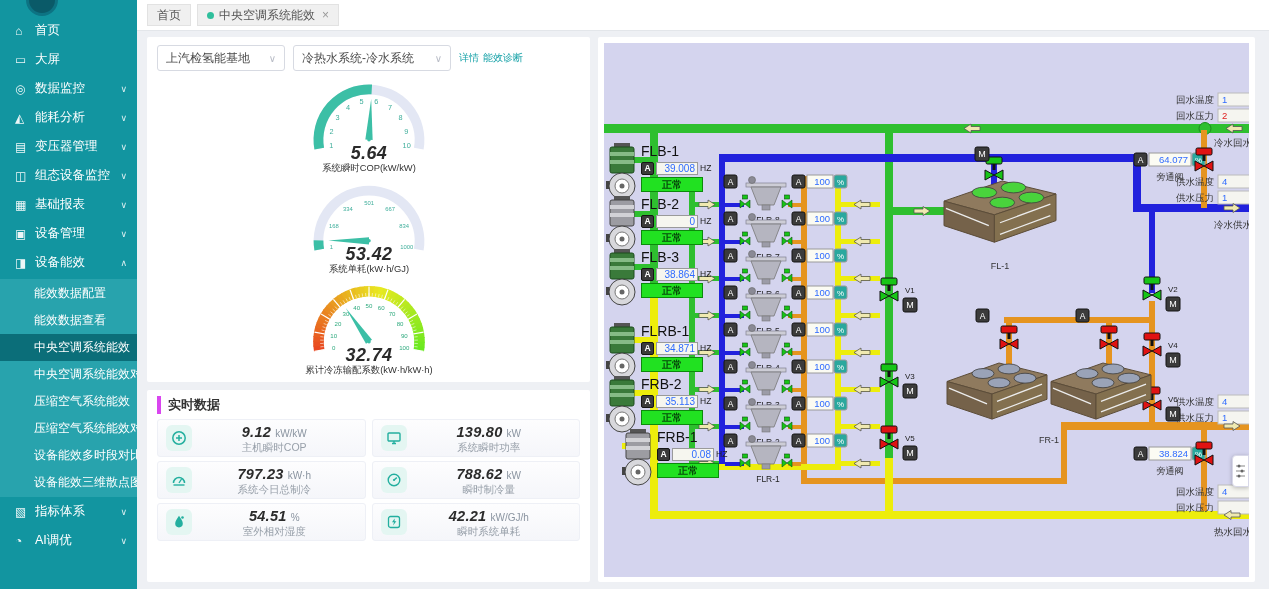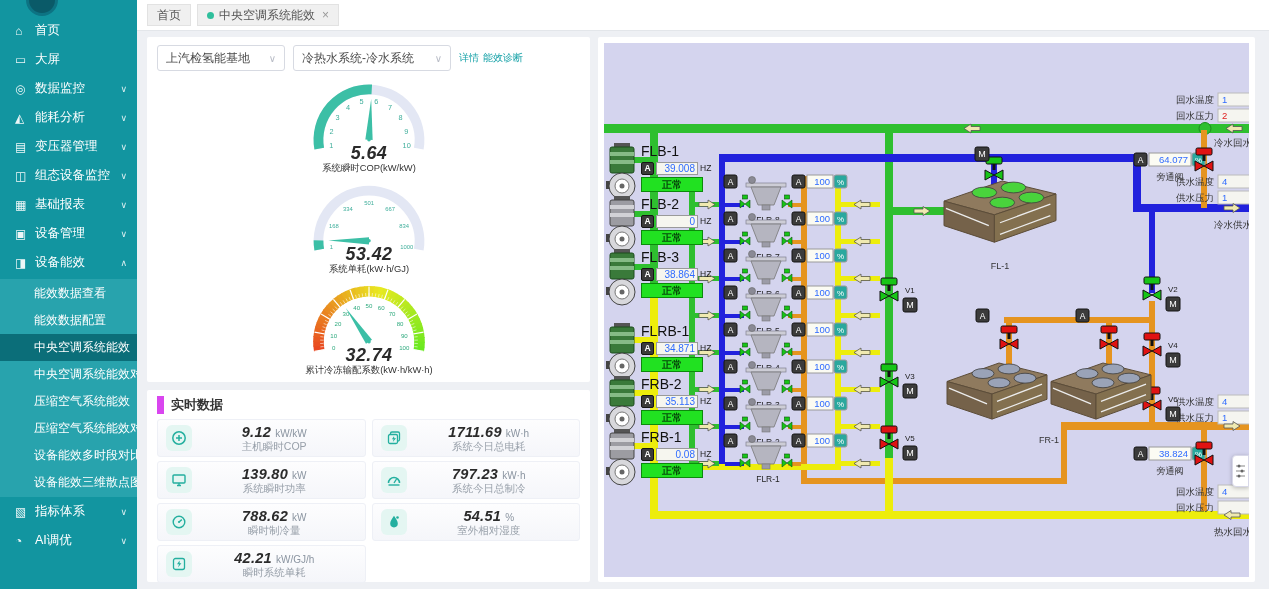--- a/index.html
+++ b/index.html
@@ -28,21 +28,21 @@
   .controls{display:flex;align-items:center;gap:8px;height:26px;margin-bottom:2px}
   .select{border:1px solid #d7dae2;border-radius:3px;height:26px;display:flex;align-items:center;justify-content:space-between;padding:0 8px;color:#4a4a4a;font-size:12px;background:#fff;box-sizing:border-box;cursor:pointer}
   .select.s1{width:128px}.select.s2{width:158px}
   .select .chev{color:#b8bcc6;font-size:10px;margin-left:6px}
   .lnk{color:#17a2a8;font-size:10px;cursor:pointer;text-decoration:none}
   .lnk.l2{margin-left:-4px}
   .gauge-block{height:101px;text-align:center}
   .gauge-svg{display:block;margin:0 auto;width:196px;height:101px}
   
   .rt-card{height:192px;padding:6px 10px}
-  .rt-header{font-size:13px;font-weight:bold;color:#333;border-left:7px solid #d946ef;padding-left:7px;height:18px;line-height:18px;margin-bottom:5px}
+  .rt-header{font-size:13px;font-weight:bold;color:#333;border-left:4px solid #d946ef;padding-left:7px;height:18px;line-height:18px;margin-bottom:5px}
   .rt-grid{display:grid;grid-template-columns:1fr 1fr;gap:4px 6px}
   .tile{height:36px;background:linear-gradient(180deg,#fdfdfe,#f5f6fa);border:1px solid #eef0f6;border-radius:3px;display:flex;align-items:center;padding:0 8px}
   .tico{width:26px;height:26px;border-radius:6px;background:#e4f6f2;display:flex;align-items:center;justify-content:center;color:#23af9f;flex-shrink:0}
   .tright{flex:1;display:flex;flex-direction:column;align-items:center;line-height:1.15}
   .tval{font-weight:bold;font-style:italic;font-size:14.5px;color:#2b2b2b;letter-spacing:.3px}
   .tunit{font-size:10px;color:#8a94a0;margin-left:4px}
   .tlabel{font-size:10.5px;color:#98a0aa}
   
   .diagram-card{flex:1;padding:6px;display:flex;min-width:0}
   .diagram{position:relative;width:650px;height:534px;background:#d4d4ee;overflow:hidden;margin:auto}
@@ -104,22 +104,22 @@
       <span class="glyph">▣</span>
       <span>设备管理</span>
       <span class="chev">∨</span>
       </div>
     <div class="nav-item">
       <span class="glyph">◨</span>
       <span>设备能效</span>
       <span class="chev">∧</span>
       </div>
     <div class="submenu">
+      <div class="sub-item">能效数据配置</div>
       <div class="sub-item">能效数据查看</div>
-      <div class="sub-item">能效数据配置</div>
       <div class="sub-item active">中央空调系统能效</div>
       <div class="sub-item">中央空调系统能效对标</div>
       <div class="sub-item">压缩空气系统能效</div>
       <div class="sub-item">压缩空气系统能效对标</div>
       <div class="sub-item">设备能效多时段对比</div>
       <div class="sub-item">设备能效三维散点图</div>
     </div>
     <div class="nav-item">
       <span class="glyph">▧</span>
       <span>指标体系</span>
@@ -326,33 +326,20 @@
             <div class="tile">
               <div class="tico">
                   <svg width="16" height="16" viewBox="0 0 16 16">
                     <circle cx="8" cy="8" r="6.2" fill="none" stroke="currentColor" stroke-width="1.5"></circle>
                     <path d="M8 5v6M5 8h6" stroke="currentColor" stroke-width="1.5"></path>
                   </svg>
                 </div>
               <div class="tright">
                   <div><span class="tval">9.12</span><span class="tunit">kW/kW</span></div>
                   <div class="tlabel">主机瞬时COP</div>
-                </div>
-            </div>
-            <div class="tile">
-              <div class="tico">
-                  <svg width="16" height="16" viewBox="0 0 16 16">
-                    <rect x="4.5" y="2" width="9" height="9" rx="1.5" fill="none" stroke="currentColor" stroke-width="1.3"></rect>
-                    <rect x="2.5" y="4.5" width="9" height="9" rx="1.5" fill="#e4f6f2" stroke="currentColor" stroke-width="1.3"></rect>
-                    <path d="M8 6.2 5.9 9.3h1.7L6.8 12l3.3-3.8H8.3z" fill="currentColor"></path>
-                  </svg>
-                </div>
-              <div class="tright">
-                  <div><span class="tval">1711.69</span><span class="tunit">kW·h</span></div>
-                  <div class="tlabel">系统今日总电耗</div>
                 </div>
             </div>
             <div class="tile">
               <div class="tico">
                   <svg width="16" height="16" viewBox="0 0 16 16">
                     <rect x="2" y="3" width="12" height="8" rx="1" fill="none" stroke="currentColor" stroke-width="1.4"></rect>
                     <path d="M6 13.5h4M8 11v2.5" stroke="currentColor" stroke-width="1.4"></path>
                   </svg>
                 </div>
               <div class="tright">
@@ -888,21 +875,21 @@
                 <circle cx="16" cy="43" r="2.5" fill="#666"></circle>
               </svg>
             <div class="pinfo"><div class="pname">FRB-2</div>
               <div class="pfreq">
                   <span class="abox-h">A</span>
                   <span class="pval">35.113</span>
                   <span class="phz">HZ</span>
                 </div>
               <span class="pstat">正常</span></div>
           </div>
-          <div class="pump stopped" style="left:2px;top:386px">
+          <div class="pump stopped" style="left:18px;top:386px">
             <svg width="32" height="58" viewBox="0 0 32 58">
                 <rect x="8" y="0" width="16" height="4" fill="#555"></rect>
                 <rect class="body" x="4" y="4" width="24" height="26" rx="2" stroke="#444"></rect>
                 <rect class="band" x="4" y="9" width="24" height="4"></rect>
                 <rect class="band" x="4" y="17" width="24" height="4"></rect>
                 <rect x="0" y="38" width="4" height="8" fill="#444"></rect>
                 <circle cx="16" cy="43" r="13" fill="#d8d8dc" stroke="#444"></circle>
                 <circle cx="16" cy="43" r="7" fill="#fff" stroke="#777"></circle>
                 <circle cx="16" cy="43" r="2.5" fill="#666"></circle>
               </svg>

